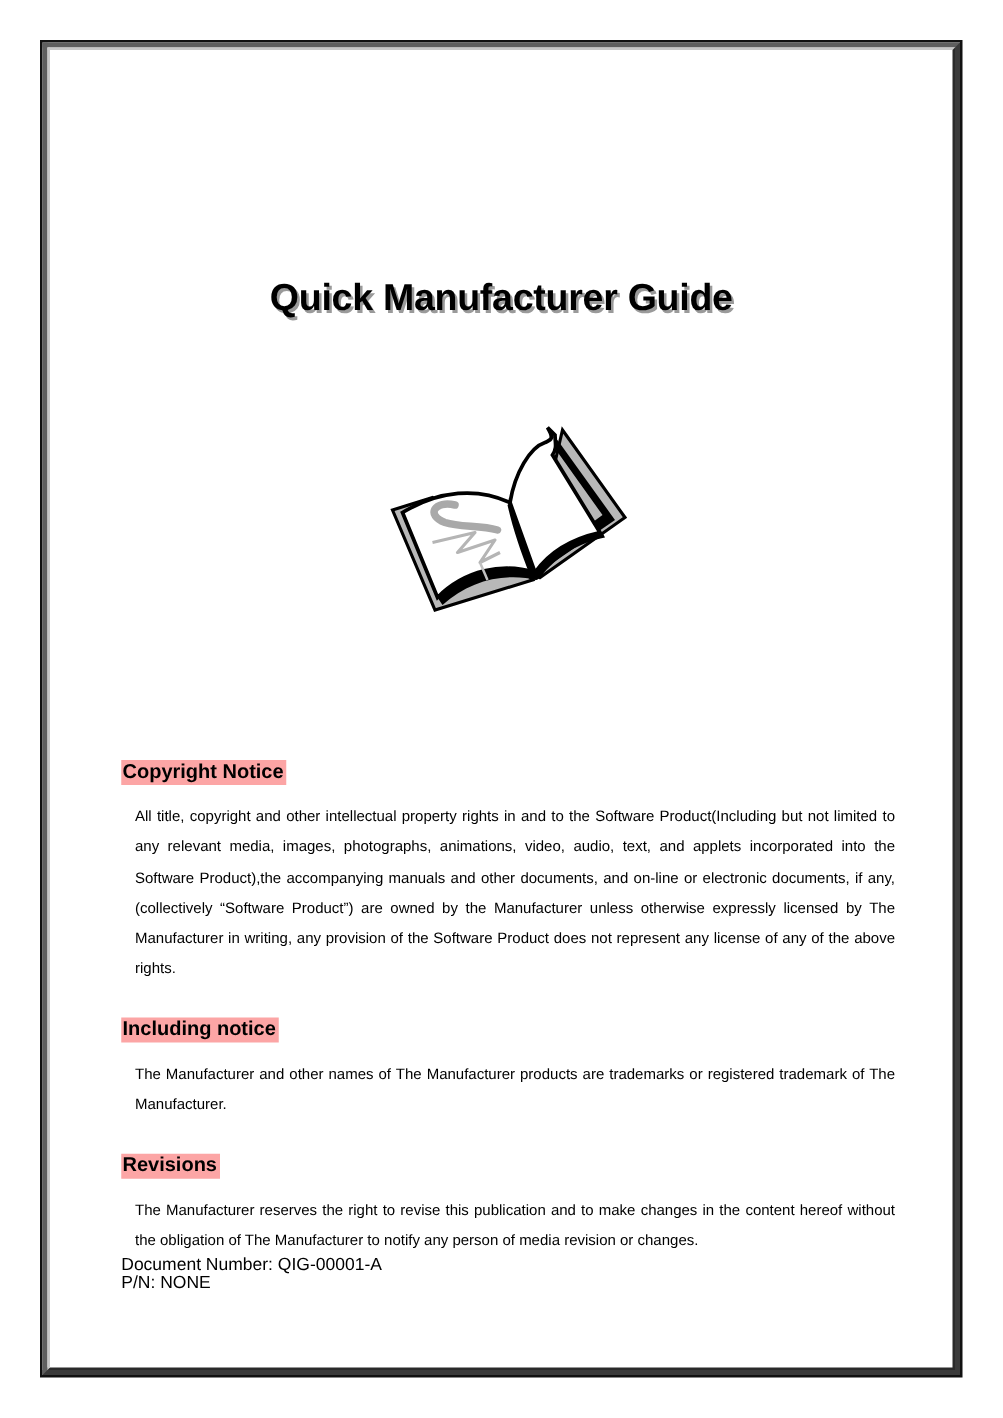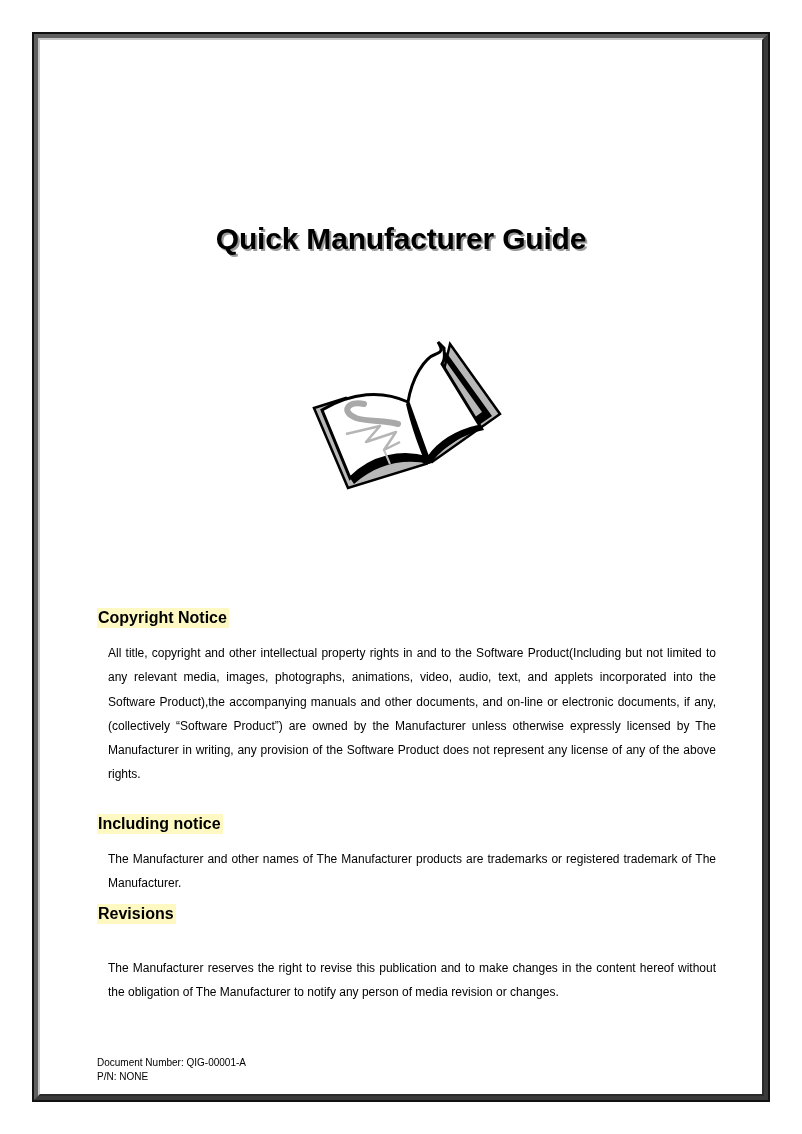--- a/index.html
+++ b/index.html
@@ -58,38 +58,38 @@
       left: 312px;
       top: 338px;
       width: 192px;
       height: 152px;
     }
     .section-heading {
       position: absolute;
       left: 97px;
       font-size: 16px;
       font-weight: bold;
-      background: #fef9c3;
+      background: #fca5a5;
       padding: 0 2px 0 1px;
       line-height: 20px;
     }
     .para {
       position: absolute;
       left: 108px;
       width: 608px;
       font-size: 12px;
       line-height: 24.3px;
       text-align: justify;
       text-align-last: left;
     }
     .footer {
       position: absolute;
       left: 97px;
-      top: 1056px;
-      font-size: 10px;
+      top: 1004px;
+      font-size: 14px;
       line-height: 14px;
     }
   </style>
 </head>
 <body>
 
 <div class="frame"></div>
 
 <h1 class="title" style="margin:0;">Quick Manufacturer Guide</h1>
 
@@ -120,19 +120,19 @@
     <path d="M72,112 L78,126" fill="none" stroke="#c0c0c0" stroke-width="2"></path>
   </svg>
 </div>
 
 <div class="section-heading" style="top:608px;">Copyright Notice</div>
 <p class="para" style="top:641px; margin:0;">All title, copyright and other intellectual property rights in and to the Software Product(Including but not limited to any relevant media, images, photographs, animations, video, audio, text, and applets incorporated into the Software Product),the accompanying manuals and other documents, and on-line or electronic documents, if any,(collectively “Software Product”) are owned by the Manufacturer unless otherwise expressly licensed by The Manufacturer in writing, any provision of the Software Product does not represent any license of any of the above rights.</p>
 
 <div class="section-heading" style="top:814px;">Including notice</div>
 <p class="para" style="top:847px; margin:0;">The Manufacturer and other names of The Manufacturer products are trademarks or registered trademark of The Manufacturer.</p>
 
-<div class="section-heading" style="top:904px;">Revisions</div>
+<div class="section-heading" style="top:923px;">Revisions</div>
 <p class="para" style="top:956px; margin:0;">The Manufacturer reserves the right to revise this publication and to make changes in the content hereof without the obligation of The Manufacturer to notify any person of media revision or changes.</p>
 
 <div class="footer">
   <div>Document Number: QIG-00001-A</div>
   <div>P/N: NONE</div>
 </div>
 
 </body></html>

